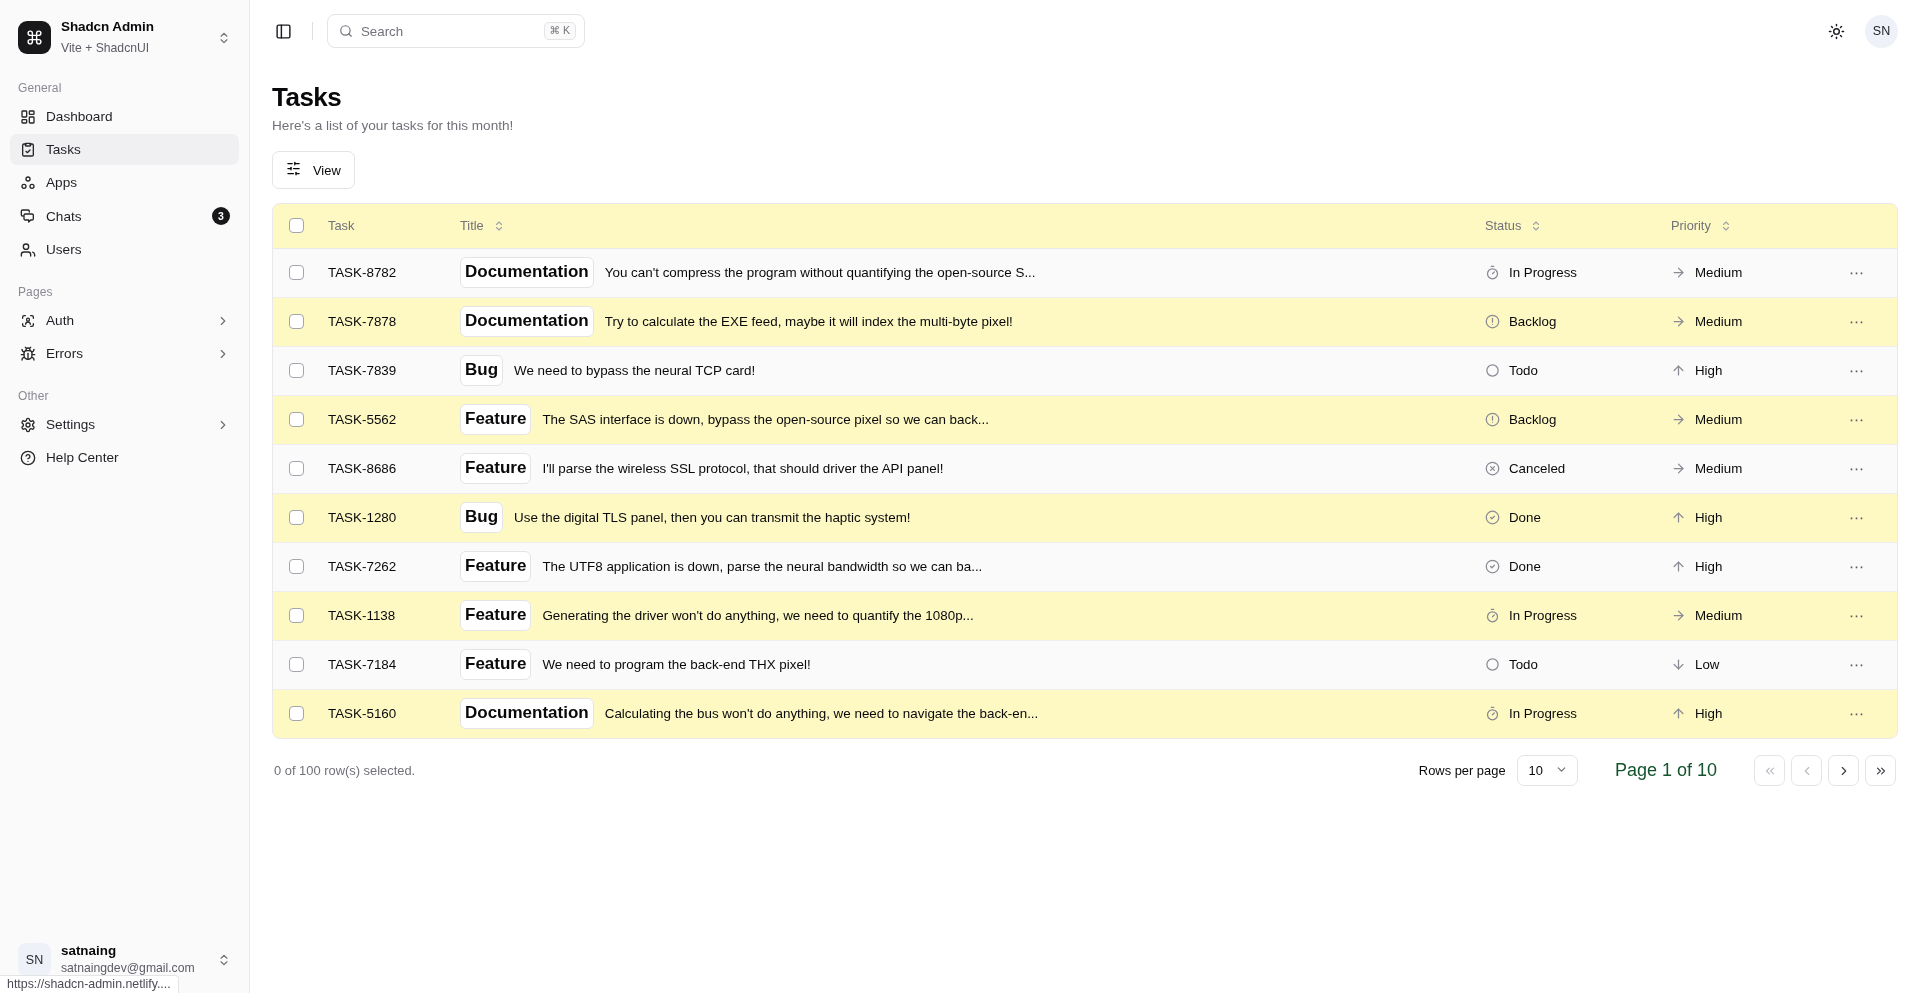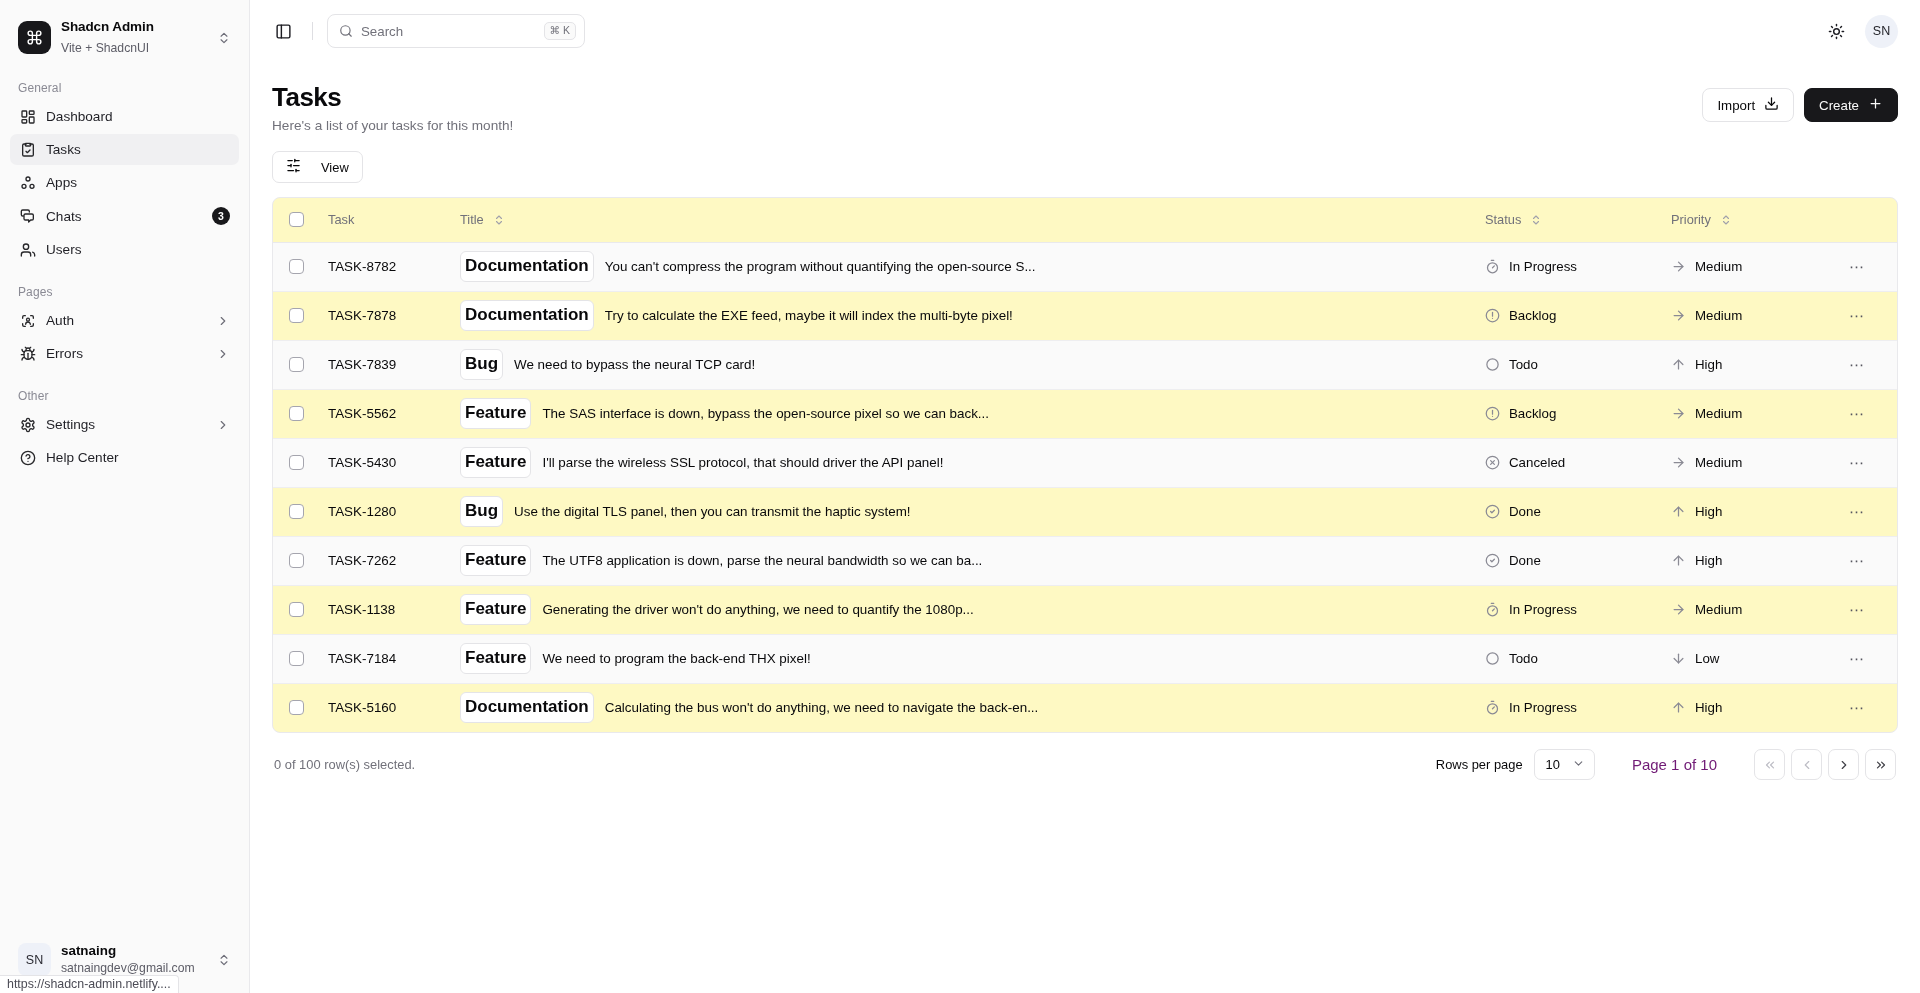--- a/index.html
+++ b/index.html
@@ -144,22 +144,22 @@
     font-family: inherit; outline: none;
   }
   .filter-input::placeholder { color: #9a9aa3; }
   .btn-dashed {
     height: 32px; border: 1px dashed #d7d7dc; border-radius: 7px; background: #fff;
     display: inline-flex; align-items: center; gap: 8px; padding: 0 12px;
     font-size: 12.8px; color: #09090b; cursor: pointer; font-family: inherit;
   }
   .btn-dashed svg { width: 14px; height: 14px; color: #27272a; }
   .btn-view {
-    height: 32px; border: 1px solid #e4e4e7; border-radius: 7px; background: #fff;
-    display: inline-flex; align-items: center; gap: 20px; padding: 0 13px;
+    height: 38px; border: 1px solid #e4e4e7; border-radius: 7px; background: #fff;
+    display: inline-flex; align-items: center; gap: 12px; padding: 0 13px;
     font-size: 12.9px; color: #09090b; cursor: pointer; font-family: inherit;
   }
   .btn-view svg { width: 15px; height: 15px; }
 
   
   .table-wrap { border: 1px solid #e9e9ec; border-radius: 8px; overflow: hidden; background: #fef9c3; }
   table { width: 100%; border-collapse: collapse; }
   thead tr { height: 44px; }
   th {
     text-align: left; font-size: 12.8px; font-weight: 400; color: #71717a;
@@ -210,21 +210,21 @@
   .rows-selected { font-size: 12.9px; color: #71717a; }
   .pag-right { display: flex; align-items: center; gap: 37px; }
   .rows-per-page { display: flex; align-items: center; gap: 11px; }
   .rpp-label { font-size: 12.9px; color: #09090b; }
   .select-box {
     height: 31px; border: 1px solid #e4e4e7; border-radius: 7px; background: #fff;
     display: flex; align-items: center; gap: 12px; padding: 0 9px 0 11px;
     font-size: 12.9px; cursor: pointer; color: #09090b;
   }
   .select-box svg { width: 13px; height: 13px; color: #6c6c76; }
-  .page-count { font-size: 15px; color: #701a75; white-space: nowrap; }
+  .page-count { font-size: 18px; color: #14532d; white-space: nowrap; }
   .pag-btns { display: flex; gap: 6px; }
   .pag-btn {
     width: 31px; height: 31px; border: 1px solid #e4e4e7; border-radius: 7px;
     background: #fff; display: flex; align-items: center; justify-content: center;
     cursor: pointer; color: #3f3f46;
   }
   .pag-btn.disabled { color: #bcbcc4; cursor: default; }
   .pag-btn svg { width: 14px; height: 14px; }
 </style>
 </head>
@@ -449,41 +449,20 @@
       <div class="avatar-round">SN</div>
     </header>
 
     <div class="content">
 
       <div class="page-head">
         <div>
           <div class="page-title">Tasks</div>
           <div class="page-sub">Here's a list of your tasks for this month!</div>
         </div>
-        <div class="head-actions">
-          <button class="btn btn-outline">
-            <span>Import</span>
-            <span>
-              <svg viewBox="0 0 24 24" fill="none" stroke="currentColor" stroke-width="2" stroke-linecap="round" stroke-linejoin="round" width="15" height="15">
-                  <path d="M21 15v4a2 2 0 0 1-2 2H5a2 2 0 0 1-2-2v-4"></path>
-                  <polyline points="7 10 12 15 17 10"></polyline>
-                  <line x1="12" x2="12" y1="15" y2="3"></line>
-                </svg>
-            </span>
-          </button>
-          <button class="btn btn-primary">
-            <span>Create</span>
-            <span>
-              <svg viewBox="0 0 24 24" fill="none" stroke="currentColor" stroke-width="2" stroke-linecap="round" stroke-linejoin="round" width="15" height="15">
-                  <path d="M5 12h14"></path>
-                  <path d="M12 5v14"></path>
-                </svg>
-            </span>
-          </button>
-        </div>
       </div>
 
       <div class="toolbar">
         <button class="btn-view">
           <span>
             <svg viewBox="0 0 24 24" fill="none" stroke="currentColor" stroke-width="2" stroke-linecap="round" stroke-linejoin="round">
                 <line x1="21" x2="14" y1="4" y2="4"></line>
                 <line x1="10" x2="3" y1="4" y2="4"></line>
                 <line x1="21" x2="12" y1="12" y2="12"></line>
                 <line x1="8" x2="3" y1="12" y2="12"></line>
@@ -694,21 +673,21 @@
                   </div>
                 </td>
                 <td class="col-actions">
                   <button class="dots-btn">⋯</button>
                 </td>
               </tr>
               <tr class="zebra">
                 <td class="col-check">
                   <span class="cbox"></span>
                 </td>
-                <td class="col-task">TASK-5430</td>
+                <td class="col-task">TASK-8686</td>
                 <td class="col-title">
                   <div class="title-cell">
                     <span class="tag">Feature</span>
                     <span class="title-text">I'll parse the wireless SSL protocol, that should driver the API panel!</span>
                   </div>
                 </td>
                 <td class="col-status">
                   <div class="sp-cell">
                     <span class="sp-ico">
                       <svg viewBox="0 0 24 24" fill="none" stroke="currentColor" stroke-width="2" stroke-linecap="round" stroke-linejoin="round">

